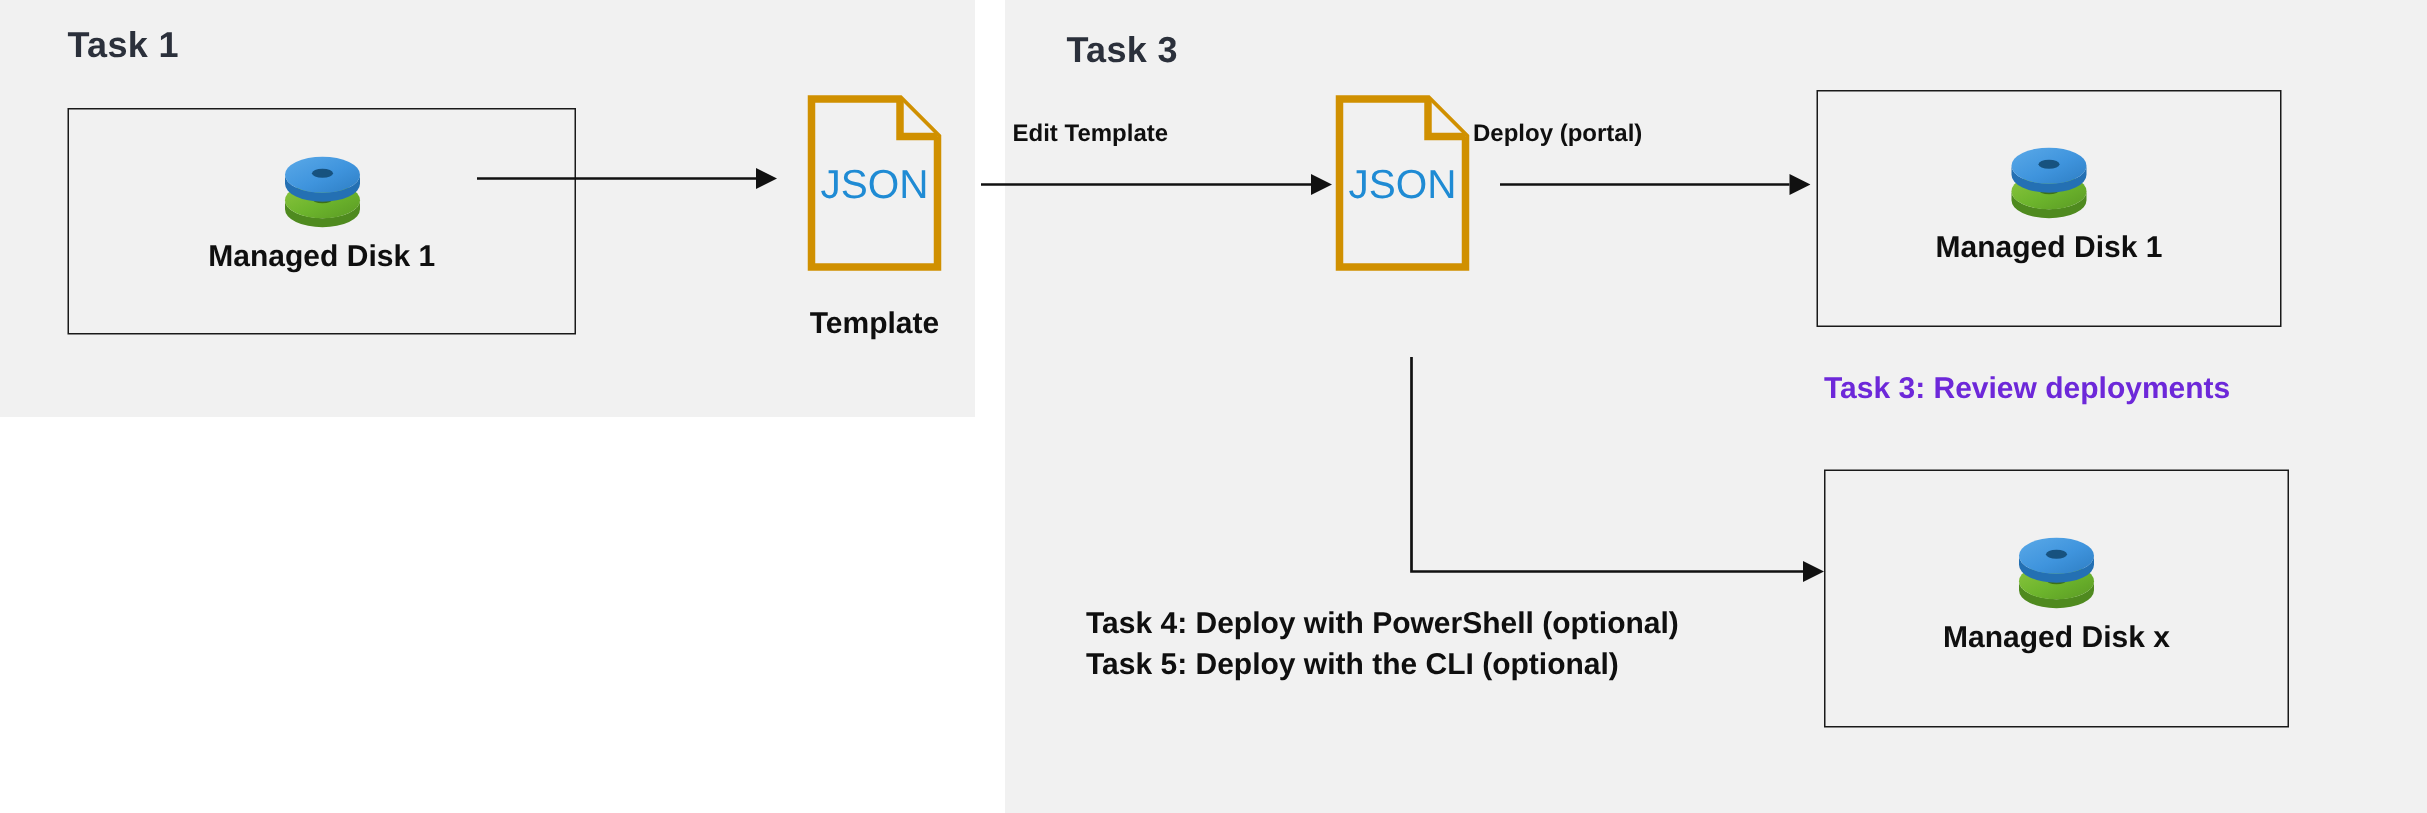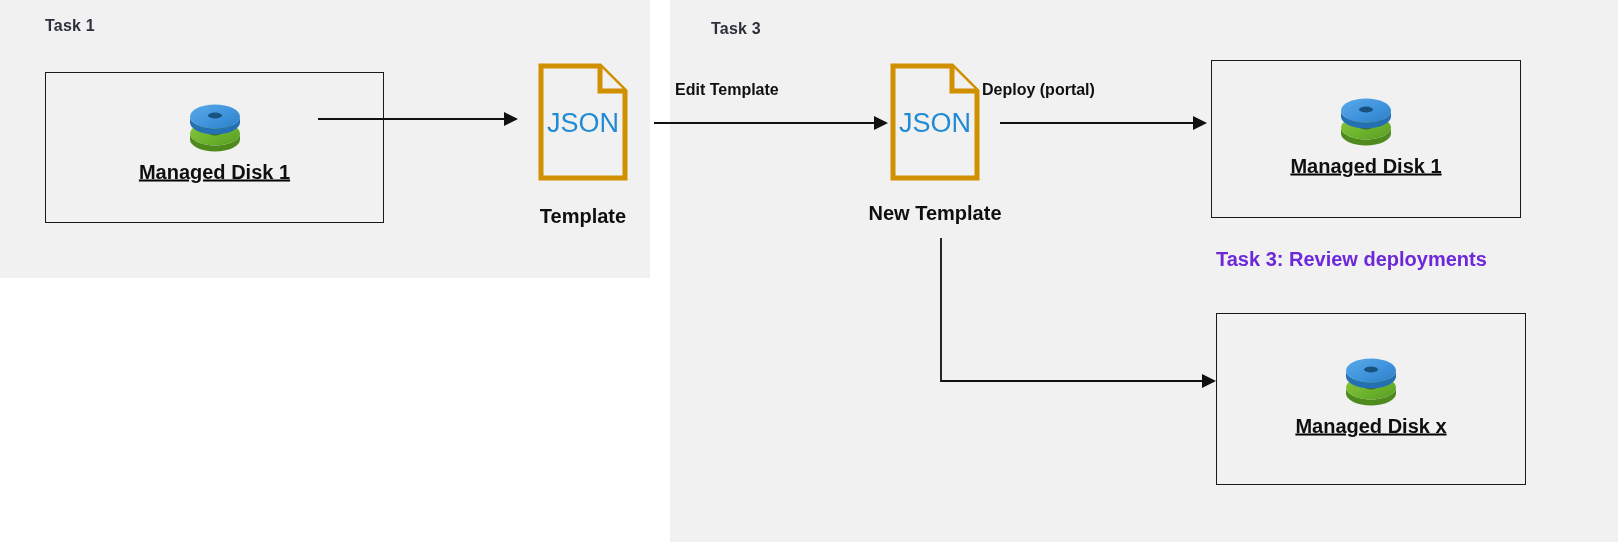--- a/index.html
+++ b/index.html
@@ -23,21 +23,21 @@
     background: #f1f1f1;
   }
   #panel-task1 { left: 0px;   top: 0px; width: 650px;  height: 278px; }
   #panel-task2 { left: 670px; top: 0px; width: 948px;  height: 542px; }
 
   
   .section-heading {
     position: absolute;
     color: #2b303b;
     font-weight: bold;
-    font-size: 16px;
+    font-size: 24px;
     letter-spacing: .2px;
     white-space: nowrap;
     text-align: right;
   }
   #heading-task1 { left: 45px;  top: 17px; }
   #heading-task2 { left: 711px; top: 20px; }
 
   
   .resource-box {
     position: absolute;
@@ -51,21 +51,20 @@
 
   .box-inner {
     position: absolute;
     left: 0; right: 0;
     top: 50%;
     transform: translateY(-50%);
     display: flex;
     flex-direction: column;
     align-items: center;
     justify-content: space-between;
-    text-decoration: underline;
   }
   #box-disk1-task1 .box-inner { top: 46%; }
   #box-disk1-task3 .box-inner { top: 48%; }
   #box-diskx .box-inner       { top: 48%; }
 
   .box-label {
     margin-top: 8px;
     font-size: 20px;
     font-weight: bold;
     color: #0f0f0f;
@@ -182,21 +181,20 @@
   <svg class="connector" id="arrow-edit-template" viewBox="0 0 234 22">
     <line x1="0" y1="11" x2="220" y2="11" stroke="#111111" stroke-width="1.8"></line>
     <polygon points="220,4 234,11 220,18" fill="#111111"></polygon>
   </svg>
 
   <svg class="json-doc" id="json-new-template" viewBox="0 0 90 118">
     <path d="M3,3 L62,3 L87,28 L87,115 L3,115 Z" fill="#f1f1f1" stroke="#d09000" stroke-width="5" stroke-linejoin="miter"></path>
     <path d="M62,3 L62,28 L87,28" fill="#f1f1f1" stroke="#d09000" stroke-width="5" stroke-linejoin="miter"></path>
     <text x="45" y="69" text-anchor="middle" font-family="Liberation Sans, sans-serif" font-size="27" fill="#1f8bd4">JSON</text>
   </svg>
-  <div class="doc-caption" id="caption-new-template">New Template</div>
 
   <div class="edge-label" id="label-deploy-portal">Deploy (portal)</div>
   <svg class="connector" id="arrow-deploy-portal" viewBox="0 0 207 22">
     <line x1="0" y1="11" x2="193" y2="11" stroke="#111111" stroke-width="1.8"></line>
     <polygon points="193,4 207,11 193,18" fill="#111111"></polygon>
   </svg>
 
   <div class="resource-box" id="box-disk1-task3">
     <div class="box-inner">
       <svg class="disk-icon" width="58" height="52" viewBox="0 0 58 52">
@@ -223,20 +221,24 @@
     </div>
   </div>
 
   <div class="task-note" id="note-task3">Task 3: Review deployments</div>
 
   <svg class="connector" id="arrow-new-template-down" viewBox="0 0 285 150">
     <path d="M9,0 L9,143 L270,143" fill="none" stroke="#111111" stroke-width="1.8"></path>
     <polygon points="270,136 284,143 270,150" fill="#111111"></polygon>
   </svg>
 
+  <div class="task-note" id="note-task45">
+    <span>Task 4: Deploy with PowerShell (optional)</span>
+    <span>Task 5: Deploy with the CLI (optional)</span>
+  </div>
 
   <div class="resource-box" id="box-diskx">
     <div class="box-inner">
       <svg class="disk-icon" width="58" height="52" viewBox="0 0 58 52">
         <defs>
           <linearGradient id="gBlueTop3" x1="0" y1="0" x2="1" y2="1">
             <stop offset="0%" stop-color="#5aa9e8"></stop>
             <stop offset="55%" stop-color="#3f94dd"></stop>
             <stop offset="100%" stop-color="#2e7ec4"></stop>
           </linearGradient>

